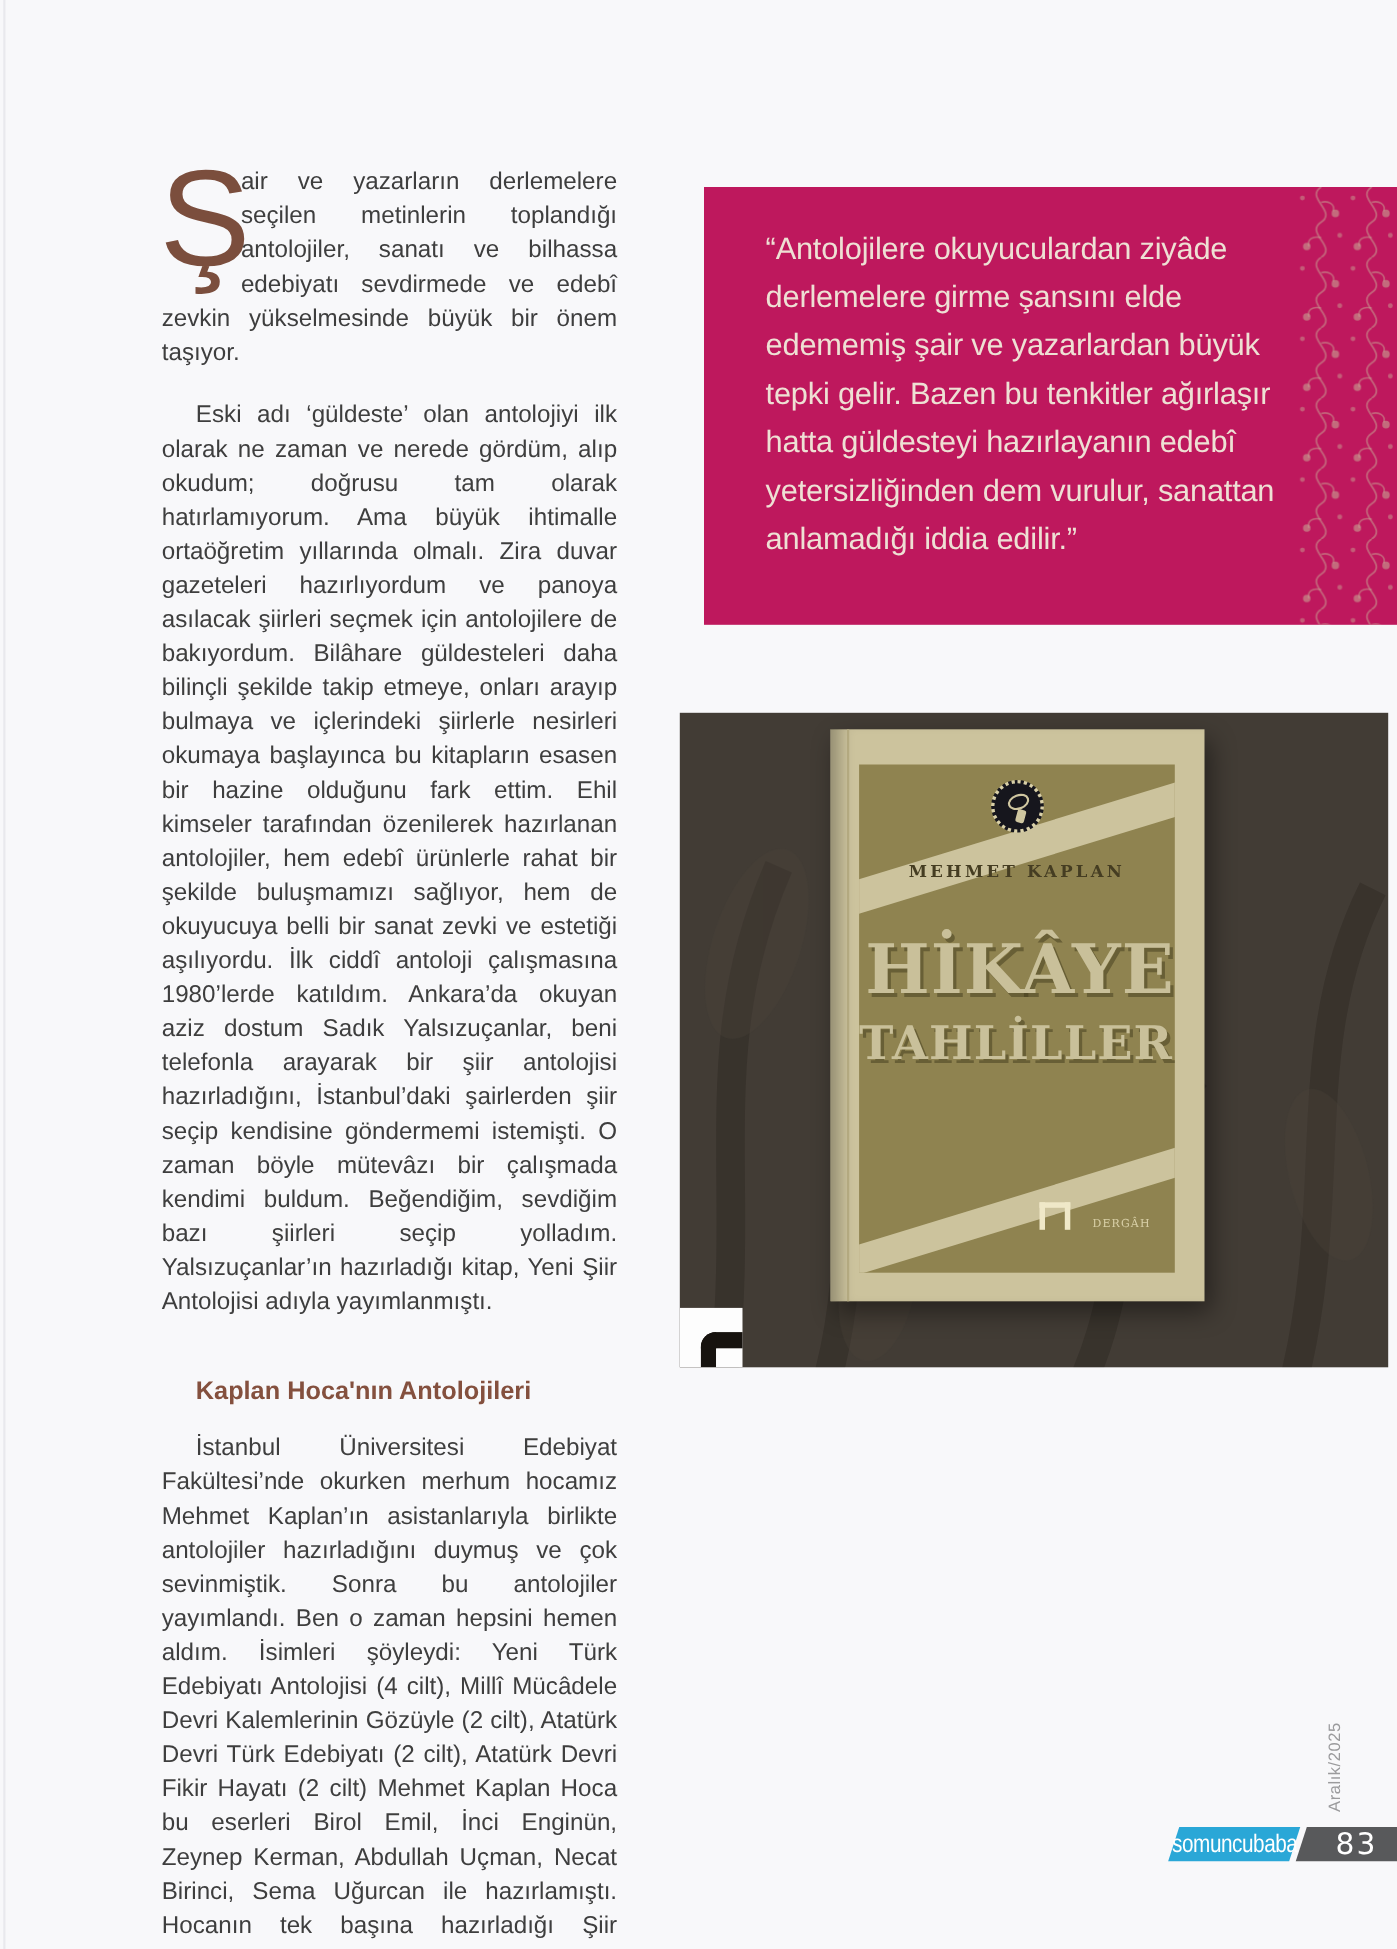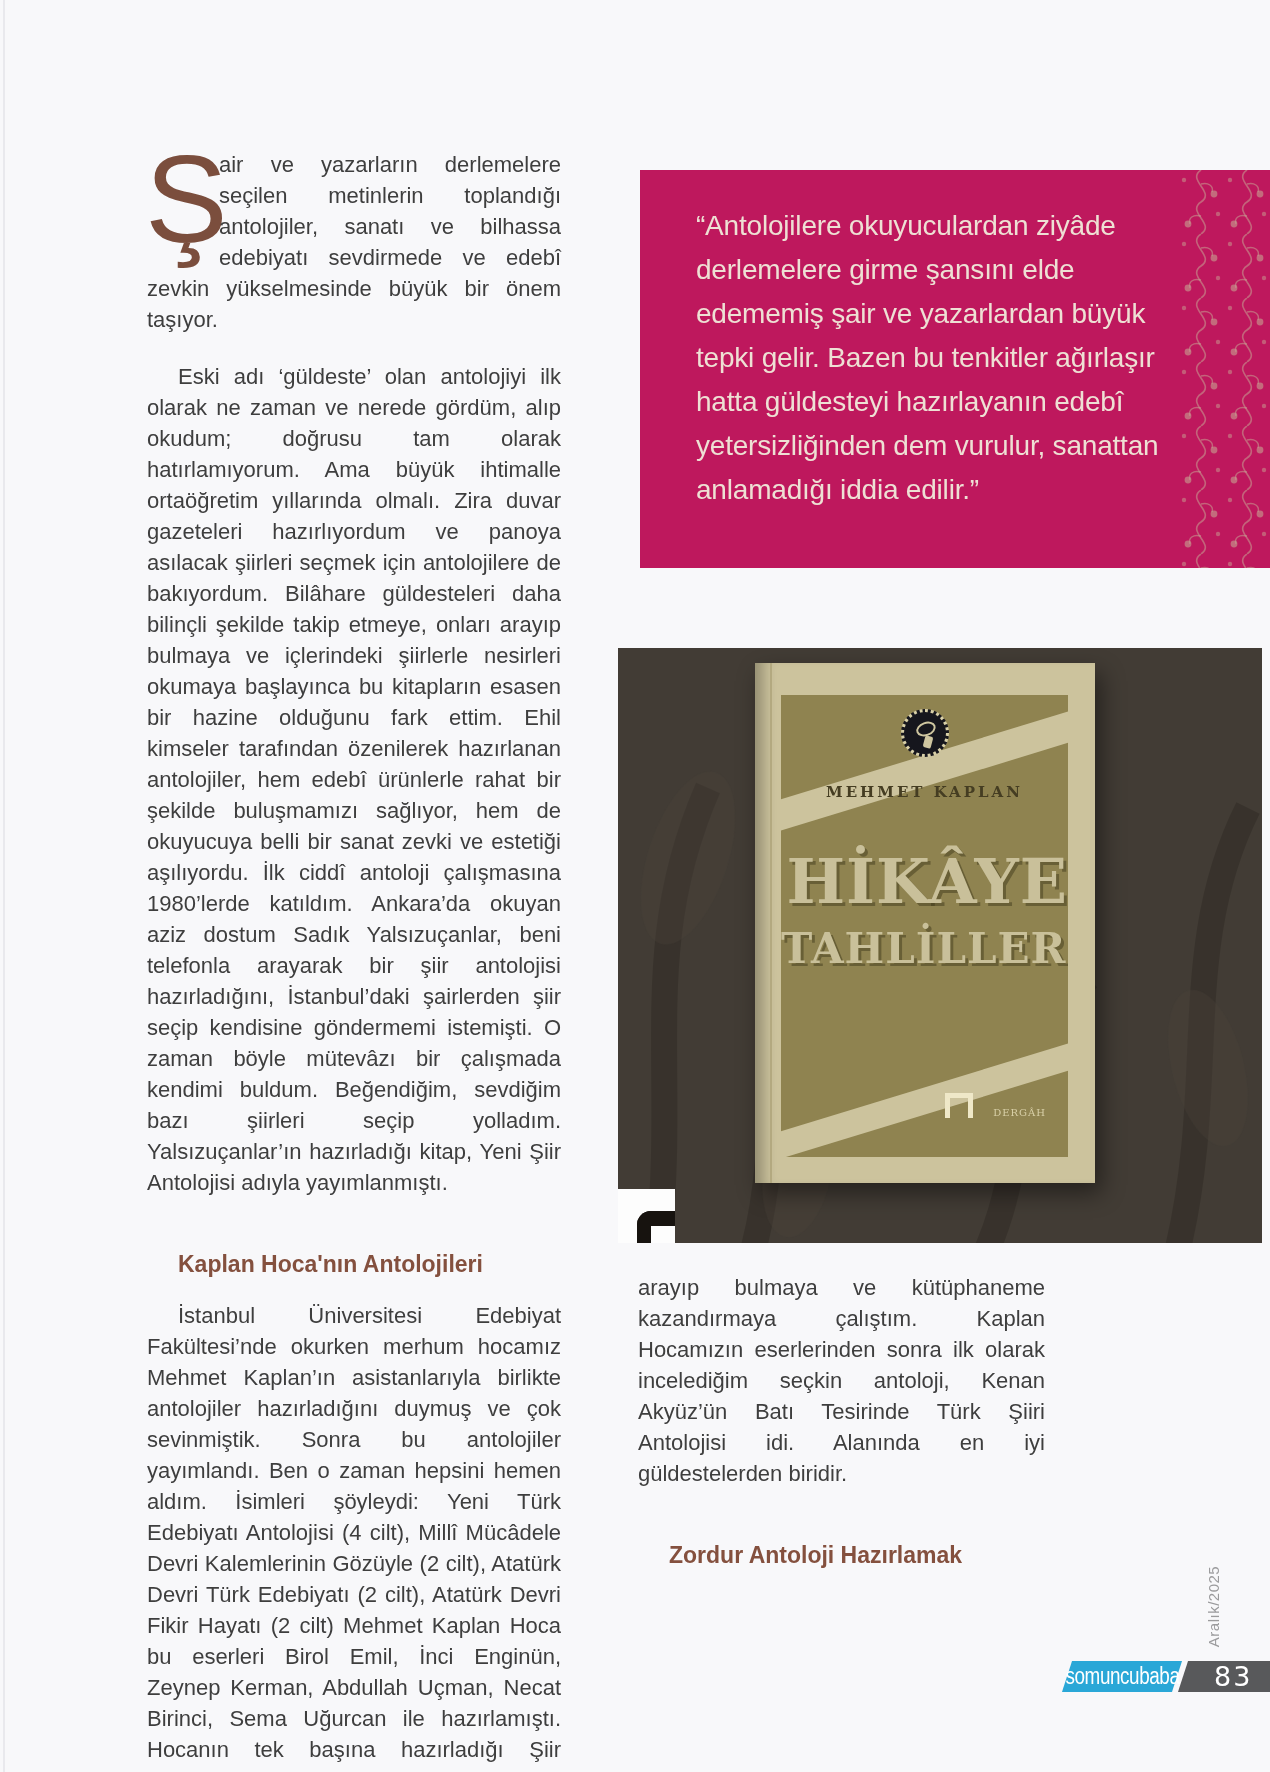--- a/index.html
+++ b/index.html
@@ -139,22 +139,20 @@
         </div>
       </div>
     </div>
 
     <div class="notch">
       <div class="glyph"></div>
     </div>
   </div>
 
   <div class="col right-col">
-    <p class="noindent">arayıp bulmaya ve kütüphaneme kazandırmaya çalıştım. Kaplan Hocamızın eserlerinden sonra ilk olarak incelediğim seçkin antoloji, Kenan Akyüz’ün Batı Tesirinde Türk Şiiri Antolojisi idi. Alanında en iyi güldestelerden biridir.</p>
-    <h3>Zordur Antoloji Hazırlamak</h3>
   </div>
 
   <div class="issue">
       <span>Aralık/2025</span>
     </div>
   <div class="badge brand">
     <span>somuncubaba</span>
   </div>
   <div class="badge pagenum">
     <span>83</span>

